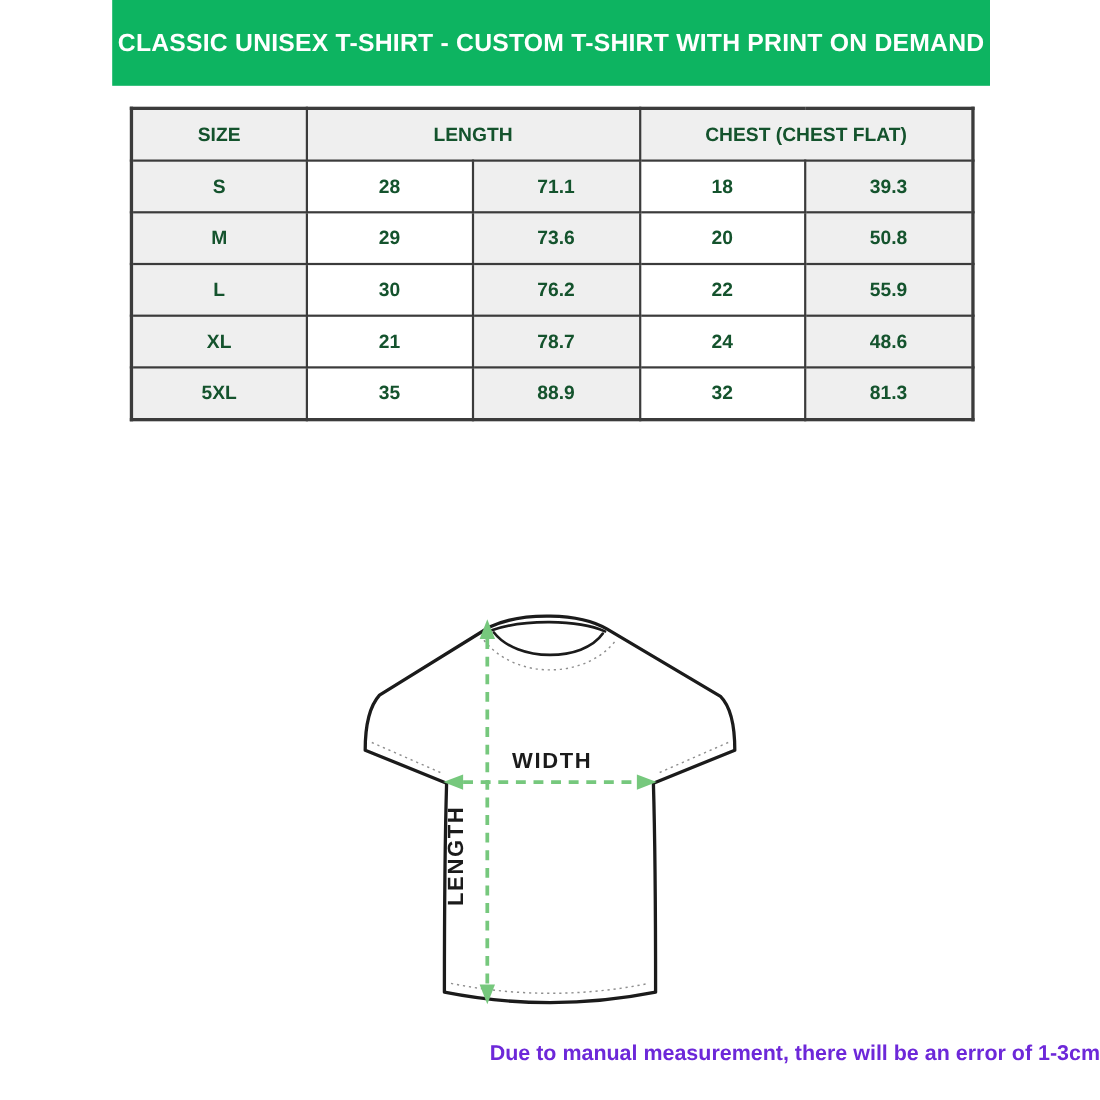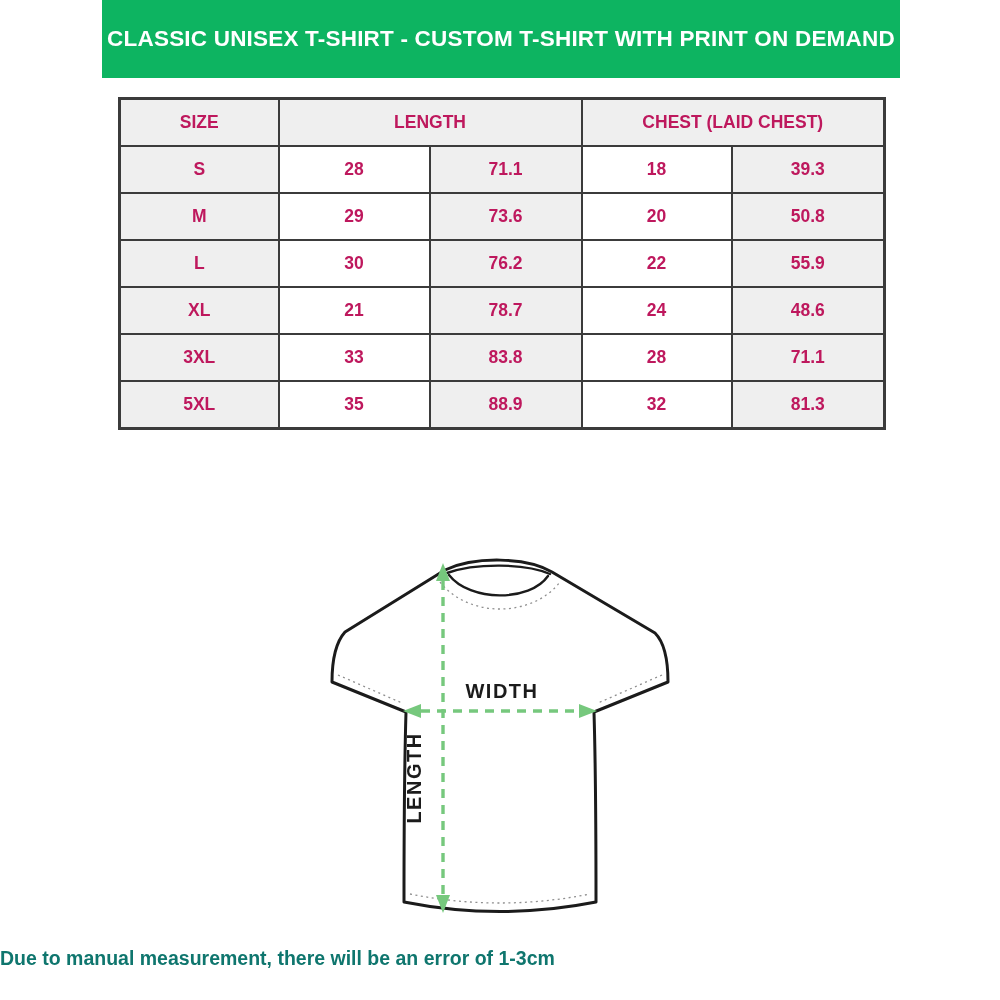--- a/index.html
+++ b/index.html
@@ -16,35 +16,35 @@
     letter-spacing:.2px;white-space:nowrap;
   }
   table.size-table{
     position:absolute;left:118px;top:97px;width:765px;
     border-collapse:collapse;table-layout:fixed;
     border:3px solid #3b3b3b;
   }
   .size-table th,.size-table td{
     border:2px solid #3b3b3b;height:45px;padding:0;
     text-align:center;vertical-align:middle;
-    font-weight:bold;font-size:17.5px;color:#be185d;
+    font-weight:bold;font-size:17.5px;color:#14532d;
   }
   .size-table th{background:#efefef;}
   .c-gray{background:#efefef;}
   .c-white{background:#ffffff;}
   .diagram{position:absolute;left:300px;top:545px;width:400px;height:390px;}
   .shirt-outline{fill:#ffffff;stroke:#1b1b1b;stroke-width:3;stroke-linejoin:round;}
   .shirt-line{fill:none;stroke:#1b1b1b;stroke-width:2.4;stroke-linecap:round;}
   .stitch{fill:none;stroke:#8f8f8f;stroke-width:1.3;stroke-dasharray:2 3.5;}
   .dim-line{fill:none;stroke-width:3.4;stroke-dasharray:9 7;}
   .dim-label{font-family:"Liberation Sans",sans-serif;font-weight:bold;
     font-size:20px;letter-spacing:1.5px;fill:#1b1b1b;}
   .footer-note{
-    position:absolute;left:0;top:947px;width:1000px;text-align:left;
-    color:#0f766e;font-size:19.5px;font-weight:bold;
+    position:absolute;left:0;top:947px;width:1000px;text-align:right;
+    color:#6d28d9;font-size:19.5px;font-weight:bold;
   }
 </style>
 </head>
 <body>
 
 <div class="banner">
   <h1>CLASSIC UNISEX T-SHIRT - CUSTOM T-SHIRT WITH PRINT ON DEMAND</h1>
 </div>
 
 <table class="size-table">
@@ -52,21 +52,21 @@
     <col style="width:159px">
       <col style="width:151px">
       <col style="width:152px">
     <col style="width:150px">
       <col style="width:153px">
   </colgroup>
   <thead>
     <tr>
       <th>SIZE</th>
       <th colspan="2">LENGTH</th>
-      <th colspan="2">CHEST (LAID CHEST)</th>
+      <th colspan="2">CHEST (CHEST FLAT)</th>
     </tr>
   </thead>
   <tbody>
     <tr>
       <td class="c-gray">S</td>
       <td class="c-white">28</td>
       <td class="c-gray">71.1</td>
       <td class="c-white">18</td>
       <td class="c-gray">39.3</td>
     </tr>
@@ -83,27 +83,20 @@
       <td class="c-gray">76.2</td>
       <td class="c-white">22</td>
       <td class="c-gray">55.9</td>
     </tr>
     <tr>
       <td class="c-gray">XL</td>
       <td class="c-white">21</td>
       <td class="c-gray">78.7</td>
       <td class="c-white">24</td>
       <td class="c-gray">48.6</td>
-    </tr>
-    <tr>
-      <td class="c-gray">3XL</td>
-      <td class="c-white">33</td>
-      <td class="c-gray">83.8</td>
-      <td class="c-white">28</td>
-      <td class="c-gray">71.1</td>
     </tr>
     <tr>
       <td class="c-gray">5XL</td>
       <td class="c-white">35</td>
       <td class="c-gray">88.9</td>
       <td class="c-white">32</td>
       <td class="c-gray">81.3</td>
     </tr>
   </tbody>
 </table>

